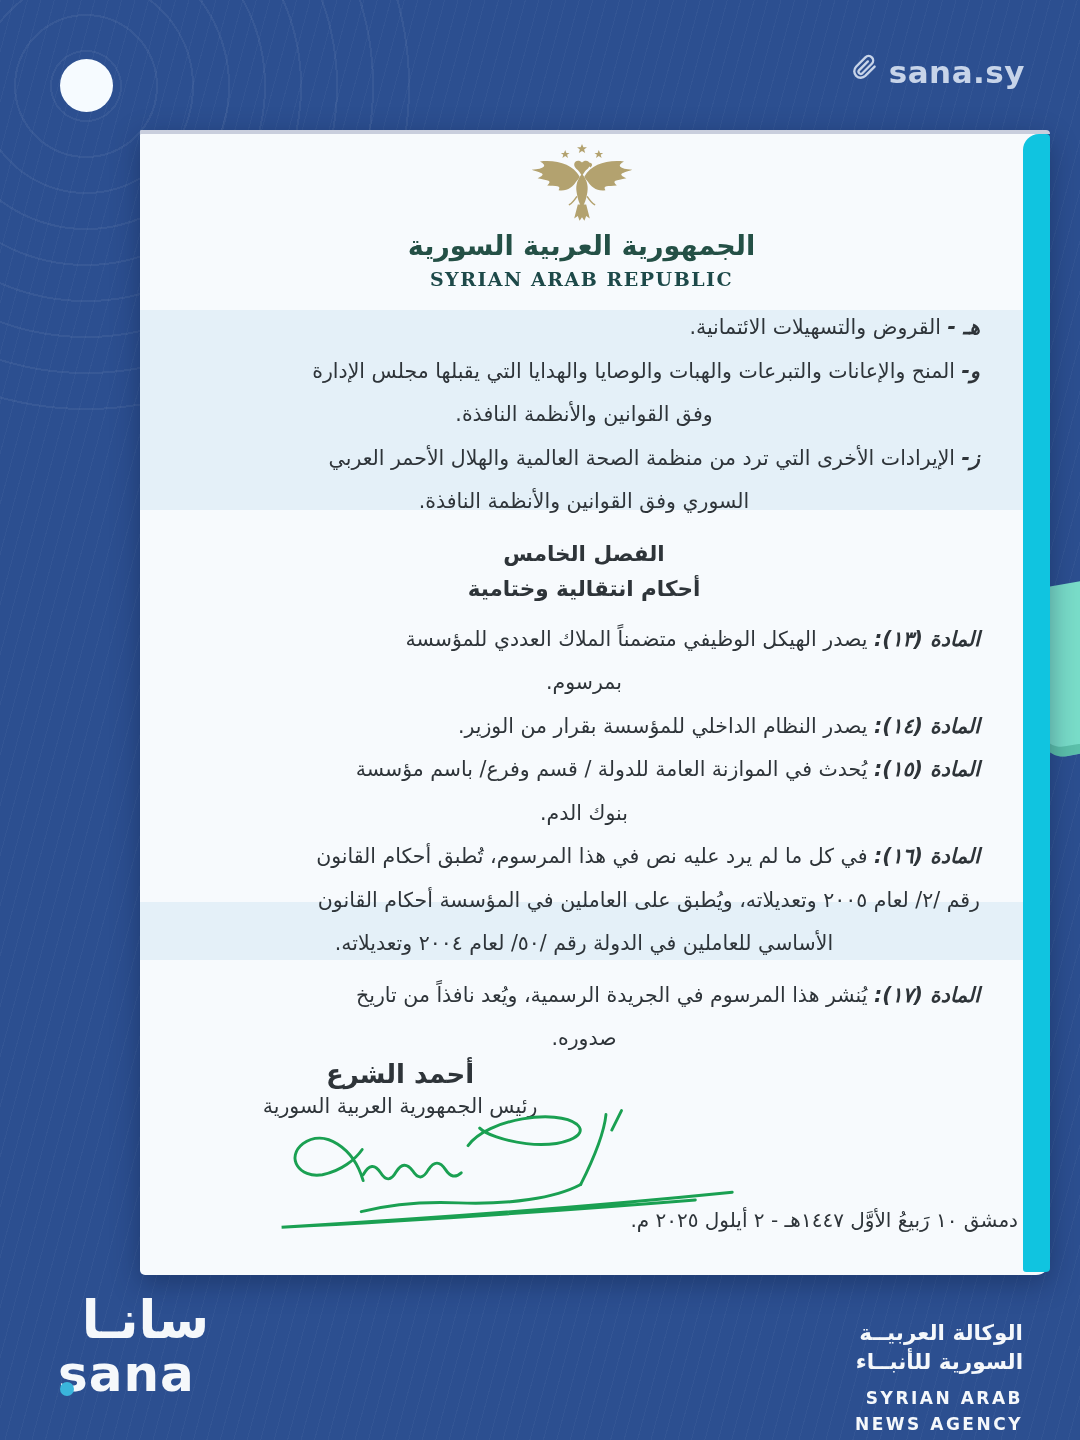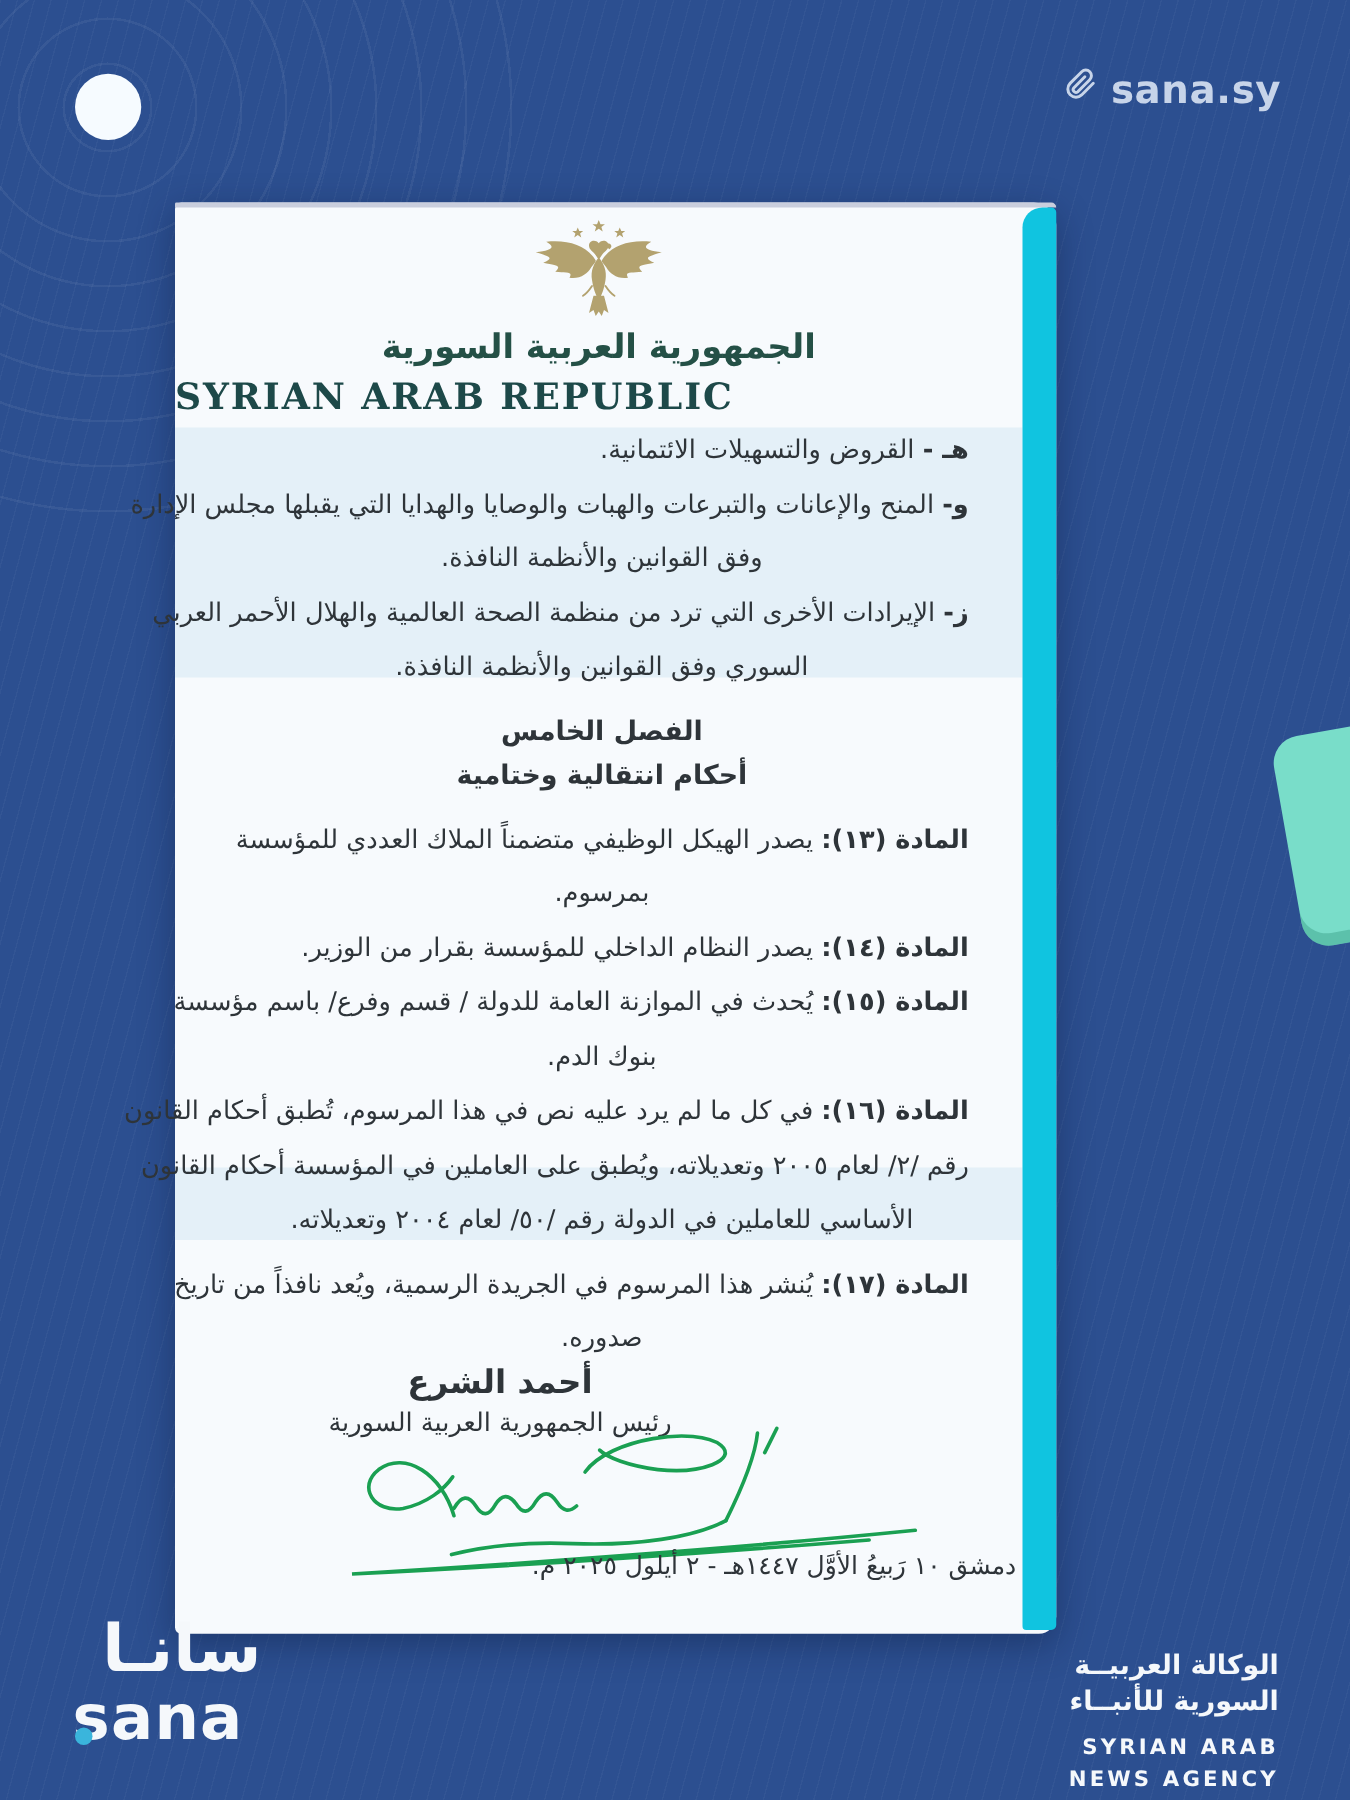--- a/index.html
+++ b/index.html
@@ -17,38 +17,38 @@
   }
   .bg-rings{position:absolute;left:-264px;top:-264px;width:700px;height:700px;border-radius:50%;
     background:repeating-radial-gradient(circle, transparent 0 34px, rgba(255,255,255,0.055) 34px 36px);}
   .white-dot{position:absolute;left:60px;top:59px;width:53px;height:53px;border-radius:50%;background:#f6fbff;}
   .site-link{position:absolute;top:54px;right:55px;display:flex;align-items:flex-start;gap:11px;
     color:var(--site-link);font-size:31px;font-weight:600;letter-spacing:.5px;}
   .site-link svg{width:27px;height:27px;}
   .mint-note{position:absolute;left:1045px;top:590px;width:220px;height:170px;background:var(--mint-note);
     border-radius:22px;transform-origin:bottom left;transform:rotate(-10deg);
     box-shadow:inset 0 -10px 0 rgba(40,140,115,.35);}
-  .paper{position:absolute;left:140px;top:130px;width:705px;height:1145px;background:var(--paper);
-    border-radius:5px 18px 14px 5px;box-shadow:0 8px 28px rgba(8,20,52,.38);margin-top:32px;}
+  .paper{position:absolute;left:140px;top:130px;width:910px;height:1145px;background:var(--paper);
+    border-radius:5px 18px 14px 5px;box-shadow:0 8px 28px rgba(8,20,52,.38);}
   .paper-topline{position:absolute;left:0;right:0;top:0;height:4px;background:var(--paper-topline);
     border-radius:5px 18px 0 0;}
   .band{position:absolute;left:0;right:27px;background:rgba(203,227,240,.42);}
   .band1{top:180px;height:200px;}
   .band2{top:772px;height:58px;}
   .cyan-strip{position:absolute;right:0;top:4px;bottom:3px;width:27px;background:var(--accent-cyan);
     border-radius:16px 4px 4px 3px;}
   .emblem{position:absolute;top:12px;left:0;right:27px;text-align:center;}
   .emblem svg{width:132px;height:94px;}
   .title-ar{position:absolute;top:100px;left:0;right:27px;text-align:center;direction:rtl;
     color:var(--title-green);font-size:27px;font-weight:700;}
-  .title-en{position:absolute;top:138px;left:0;right:27px;text-align:left;color:var(--title-teal);
-    font-family:"DejaVu Serif",serif;font-size:29px;font-weight:600;letter-spacing:1.5px;}
+  .title-en{position:absolute;top:138px;left:0;right:27px;text-align:center;color:var(--title-teal);
+    font-family:"DejaVu Serif",serif;font-size:19px;font-weight:600;letter-spacing:1.5px;}
   .doc-body{position:absolute;top:176px;left:48px;right:70px;direction:rtl;color:var(--body-text);}
   .doc-line{font-size:20.5px;line-height:43.5px;white-space:nowrap;}
-  .doc-line b{font-weight:700;}
+  .doc-line b{font-weight:700;font-style:italic;}
   .doc-line.heading{font-size:21.5px;line-height:35px;font-weight:700;}
   .a-right{text-align:right;}
   .a-center{text-align:center;}
   .sig-block{position:absolute;top:928px;left:60px;width:400px;text-align:center;direction:rtl;color:var(--body-text);}
   .sig-name{font-size:26px;font-weight:700;line-height:32px;}
   .sig-title{font-size:20.5px;line-height:33px;}
   .signature{position:absolute;top:972px;left:128px;width:505px;height:128px;}
   .dateline{position:absolute;top:1078px;right:32px;direction:rtl;color:var(--body-text);
     font-size:20px;font-weight:400;}
   .footer-logo{position:absolute;left:58px;top:1292px;width:175px;color:var(--footer-white);}

